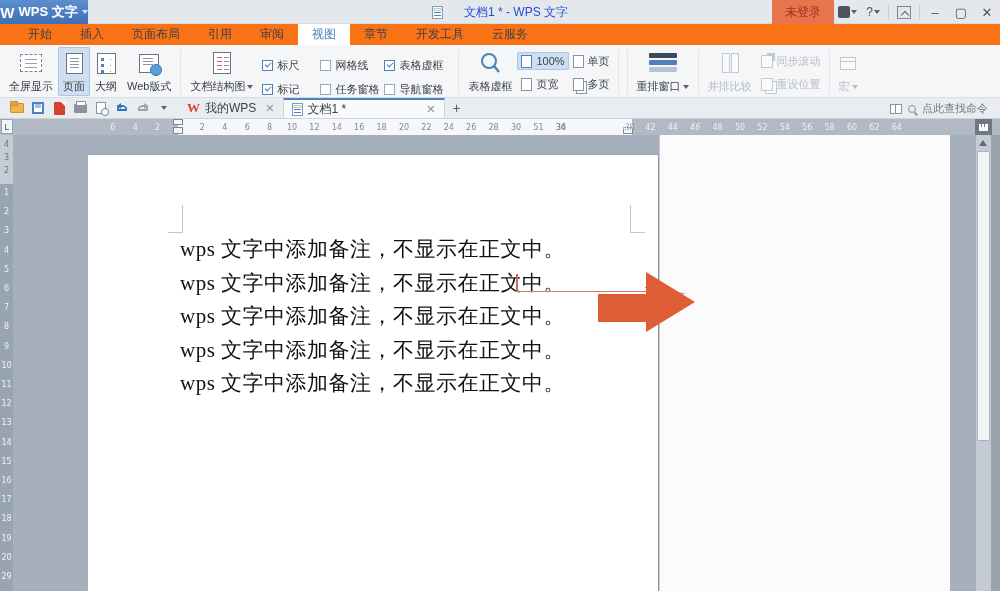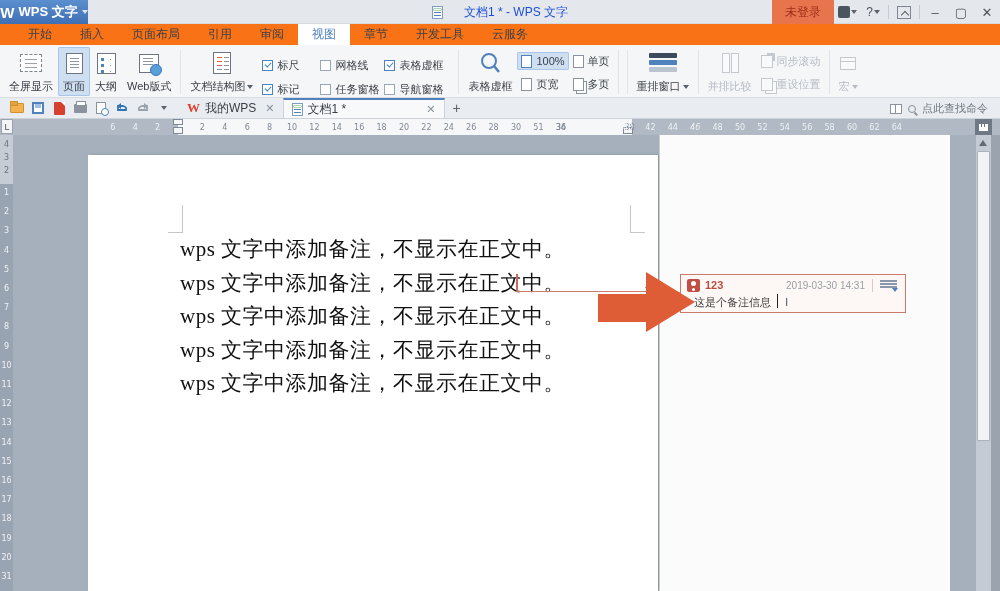--- a/index.html
+++ b/index.html
@@ -563,53 +563,39 @@
       <span class="vnum" style="top: 245px;">11</span>
       <span class="vnum" style="top: 264.2px;">12</span>
       <span class="vnum" style="top: 283.4px;">13</span>
       <span class="vnum" style="top: 302.6px;">14</span>
       <span class="vnum" style="top: 321.8px;">15</span>
       <span class="vnum" style="top: 341px;">16</span>
       <span class="vnum" style="top: 360.2px;">17</span>
       <span class="vnum" style="top: 379.4px;">18</span>
       <span class="vnum" style="top: 398.6px;">19</span>
       <span class="vnum" style="top: 417.8px;">20</span>
-      <span class="vnum" style="top: 437px;">31</span>
+      <span class="vnum" style="top: 437px;">29</span>
     </div>
   <div id="page"></div>
   <div id="pane-divider"></div>
   <div id="comment-pane"></div>
   <div id="cm-tl"></div>
   <div id="cm-tr"></div>
   <div id="doclines">
       <div class="docline" style="top: 0px;">wps 文字中添加备注，不显示在正文中。</div>
       <div class="docline" style="top: 33.6px;">wps 文字中添加备注，不显示在正文中。</div>
       <div class="docline" style="top: 67.2px;">wps 文字中添加备注，不显示在正文中。</div>
       <div class="docline" style="top: 100.8px;">wps 文字中添加备注，不显示在正文中。</div>
       <div class="docline" style="top: 134.4px;">wps 文字中添加备注，不显示在正文中。</div>
     </div>
 
   <div id="anchor-bar"></div>
   <div id="leader-h"></div>
   <div id="leader-d"></div>
 
-  <div id="comment-box">
-    <span id="cb-person"></span>
-    <span id="cb-author">123</span>
-    <span id="cb-date">2019-03-30 14:31</span>
-    <span id="cb-sep"></span>
-    <span id="cb-menu">
-        <i></i>
-        <i></i>
-        <i></i>
-      </span>
-    <span id="cb-text">这是个备注信息</span>
-    <span id="cb-cursor" style="left:96px"></span>
-    <span id="ibeam" style="left:104px">Ⅰ</span>
-  </div>
 
   <div id="big-arrow"></div>
 
   <div id="vscroll">
     <span class="up"></span>
     <span class="thumb"></span>
   </div>
   <div id="right-edge"></div>
 </div>
 

